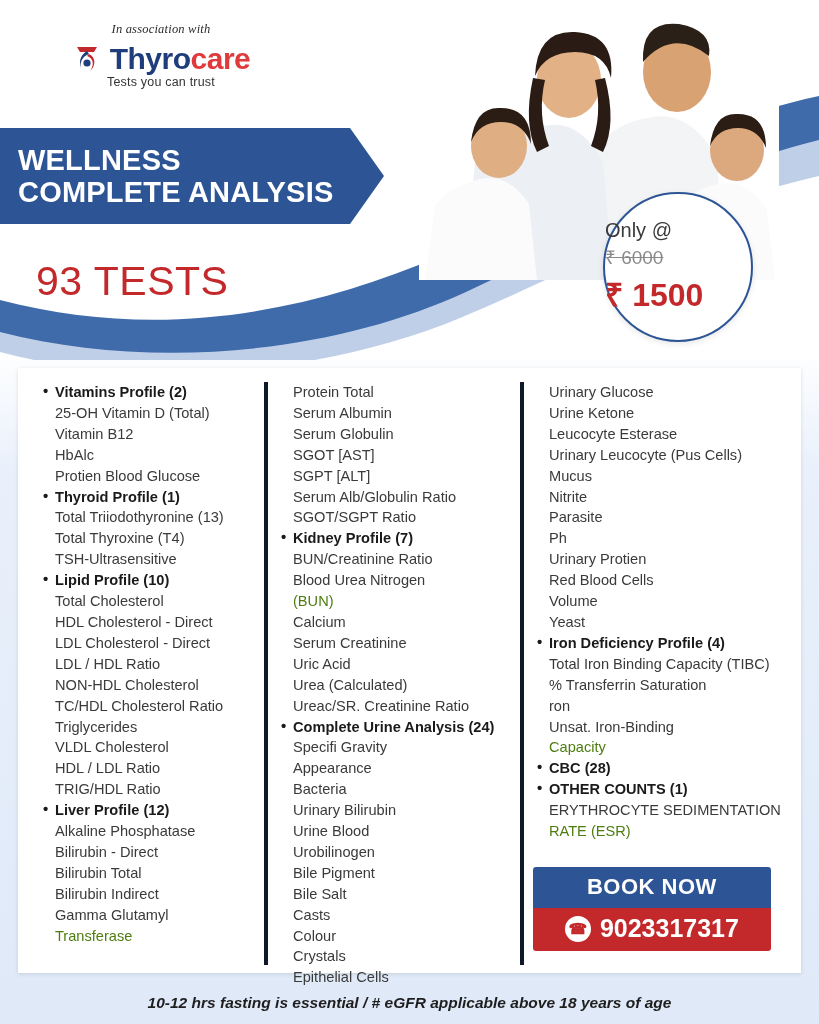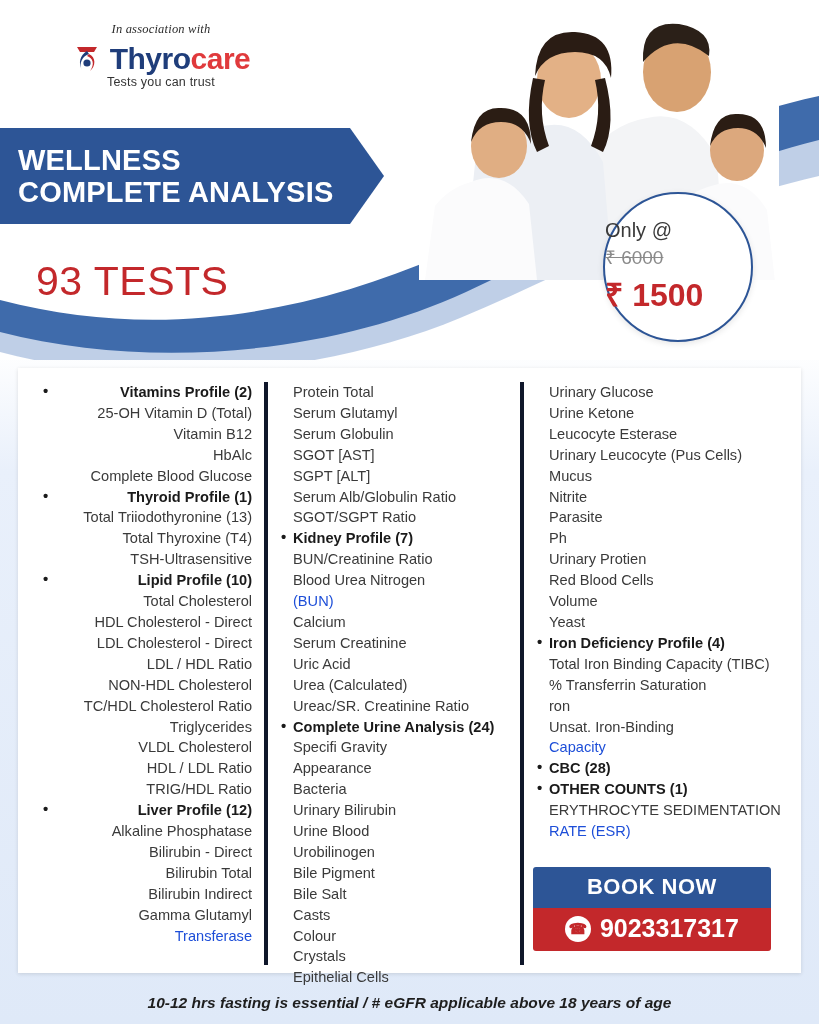--- a/index.html
+++ b/index.html
@@ -106,41 +106,41 @@
     position: absolute; left: 18px; top: 368px; width: 783px; height: 605px;
     background: #ffffff;
     box-shadow: 0 1px 4px rgba(0,0,0,.12);
   }
   .cols { display: flex; height: 100%; padding: 14px 10px 8px 10px; }
   .col {
     flex: 1 1 0; padding: 0 12px; position: relative;
     font-size: 14.6px; color: #333;
   }
   .col + .col { border-left: 4px solid #0f172a; }
-  .col.c1 { flex: 0 0 236px; padding-left: 14px; text-align: right;}
+  .col.c1 { flex: 0 0 236px; padding-left: 14px;}
   .col.c2 { flex: 0 0 256px; }
   .col.c3 { flex: 1 1 auto; }
 
   ul.tests { list-style: none; margin: 0; padding: 0; }
   ul.tests li {
     line-height: 20.9px;
     padding-left: 13px;
     position: relative;
     white-space: nowrap;
   }
   li.head {
     font-weight: bold; color: #1a1a1a;
   }
   li.head::before {
     content: "•";
     position: absolute; left: 1px; top: -1px;
     font-size: 15px; color:#1a1a1a;
   }
   li.sub { color: #3a3a3a; padding-left: 22px; }
-  li.cont { color: #1d4ed8; padding-left: 30px; }
+  li.cont { color: #4d7c0f; padding-left: 30px; }
 
   
   .booknow {
     position: absolute; right: 22px; bottom: 14px;
     width: 238px;
   }
   .booknow-top {
     background: #2d5596; color: #fff; font-weight: bold; font-size: 22px;
     text-align: center; padding: 7px 0 8px; letter-spacing: .5px;
     border-radius: 3px 3px 0 0;
@@ -251,21 +251,21 @@
   </div>
 
   <div class="card">
     <div class="cols">
       <div class="col c1">
         <ul class="tests">
             <li class="head">Vitamins Profile (2)</li>
             <li class="sub">25-OH Vitamin D (Total)</li>
             <li class="sub">Vitamin B12</li>
             <li class="sub">HbAlc</li>
-            <li class="sub">Complete Blood Glucose</li>
+            <li class="sub">Protien Blood Glucose</li>
             <li class="head">Thyroid Profile (1)</li>
             <li class="sub">Total Triiodothyronine (13)</li>
             <li class="sub">Total Thyroxine (T4)</li>
             <li class="sub">TSH-Ultrasensitive</li>
             <li class="head">Lipid Profile (10)</li>
             <li class="sub">Total Cholesterol</li>
             <li class="sub">HDL Cholesterol - Direct</li>
             <li class="sub">LDL Cholesterol - Direct</li>
             <li class="sub">LDL / HDL Ratio</li>
             <li class="sub">NON-HDL Cholesterol</li>
@@ -279,21 +279,21 @@
             <li class="sub">Bilirubin - Direct</li>
             <li class="sub">Bilirubin Total</li>
             <li class="sub">Bilirubin Indirect</li>
             <li class="sub">Gamma Glutamyl</li>
             <li class="cont">Transferase</li>
           </ul>
       </div>
       <div class="col c2">
         <ul class="tests">
             <li class="sub">Protein Total</li>
-            <li class="sub">Serum Glutamyl</li>
+            <li class="sub">Serum Albumin</li>
             <li class="sub">Serum Globulin</li>
             <li class="sub">SGOT [AST]</li>
             <li class="sub">SGPT [ALT]</li>
             <li class="sub">Serum Alb/Globulin Ratio</li>
             <li class="sub">SGOT/SGPT Ratio</li>
             <li class="head">Kidney Profile (7)</li>
             <li class="sub">BUN/Creatinine Ratio</li>
             <li class="sub">Blood Urea Nitrogen</li>
             <li class="cont">(BUN)</li>
             <li class="sub">Calcium</li>

